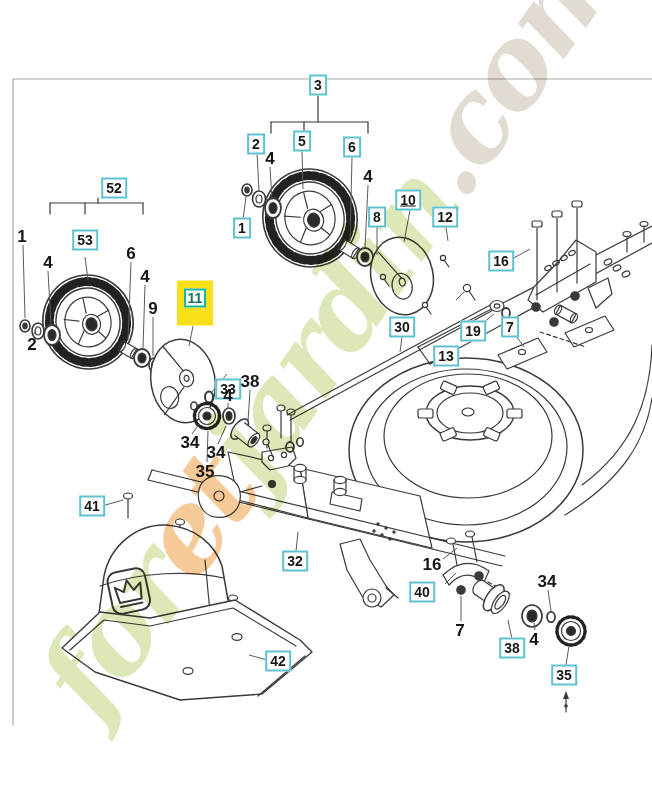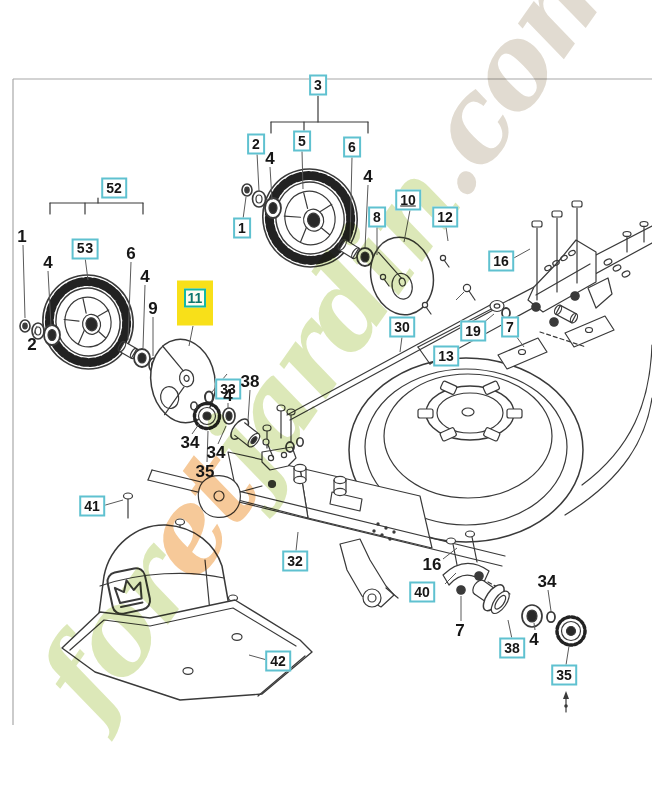--- a/index.html
+++ b/index.html
@@ -380,21 +380,21 @@
       <div class="lbl plain" style="left: 270px; top: 158px;">4</div>
       <div class="lbl box" style="left: 302px; top: 141px;">5</div>
       <div class="lbl box" style="left: 352px; top: 147px;">6</div>
       <div class="lbl plain" style="left: 368px; top: 176px;">4</div>
       <div class="lbl box" style="left: 242px; top: 228px;">1</div>
       <div class="lbl box" style="left: 377px; top: 217px;">8</div>
       <div class="lbl box" style="left: 408px; top: 200px; text-decoration: underline;">10</div>
       <div class="lbl box" style="left: 445px; top: 217px;">12</div>
       <div class="lbl box" style="left: 98px; top: 188px; margin-left: 16px;">52</div>
       <div class="lbl plain" style="left: 22px; top: 236px;">1</div>
-      <div class="lbl box" style="left: 85px; top: 249px; font-family: Liberation Mono, monospace;">53</div>
+      <div class="lbl box" style="left: 85px; top: 240px;">53</div>
       <div class="lbl plain" style="left: 48px; top: 262px;">4</div>
       <div class="lbl plain" style="left: 131px; top: 253px;">6</div>
       <div class="lbl plain" style="left: 145px; top: 276px;">4</div>
       <div class="lbl plain" style="left: 153px; top: 308px;">9</div>
       <div class="lbl plain" style="left: 32px; top: 344px;">2</div>
       <div class="lbl highlight" style="left: 195px; top: 303px;">
         <span class="inner">11</span>
       </div>
       <div class="lbl box" style="left: 228px; top: 365px; margin-top: 24px;">33</div>
       <div class="lbl plain" style="left: 250px; top: 381px;">38</div>

